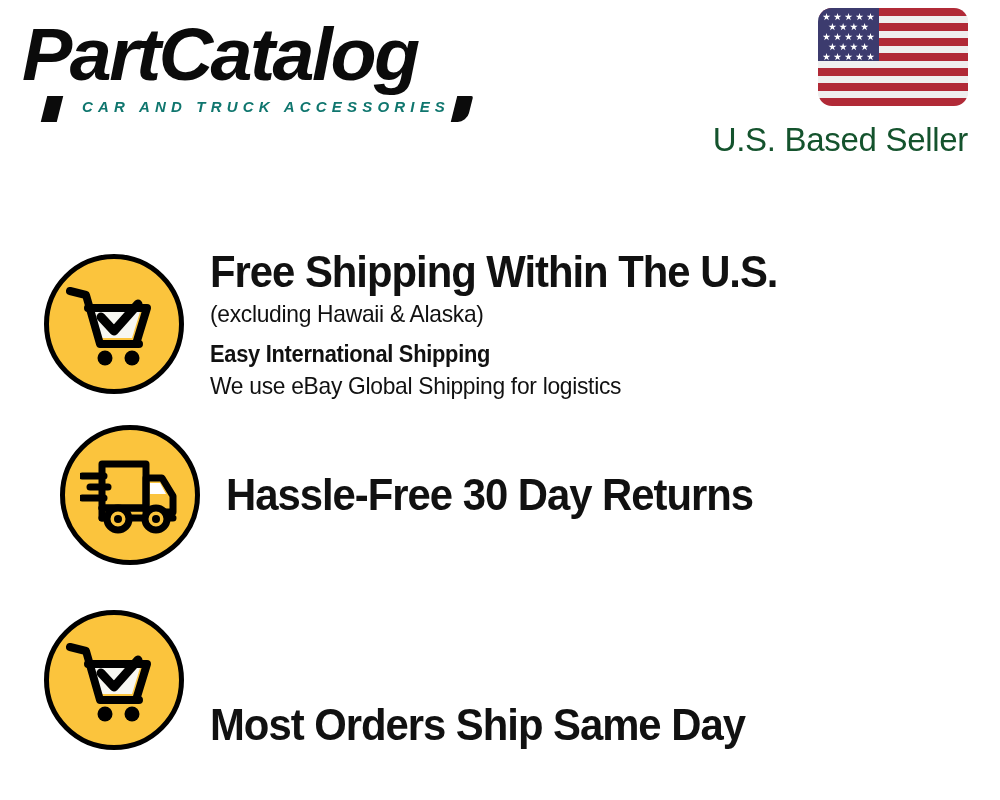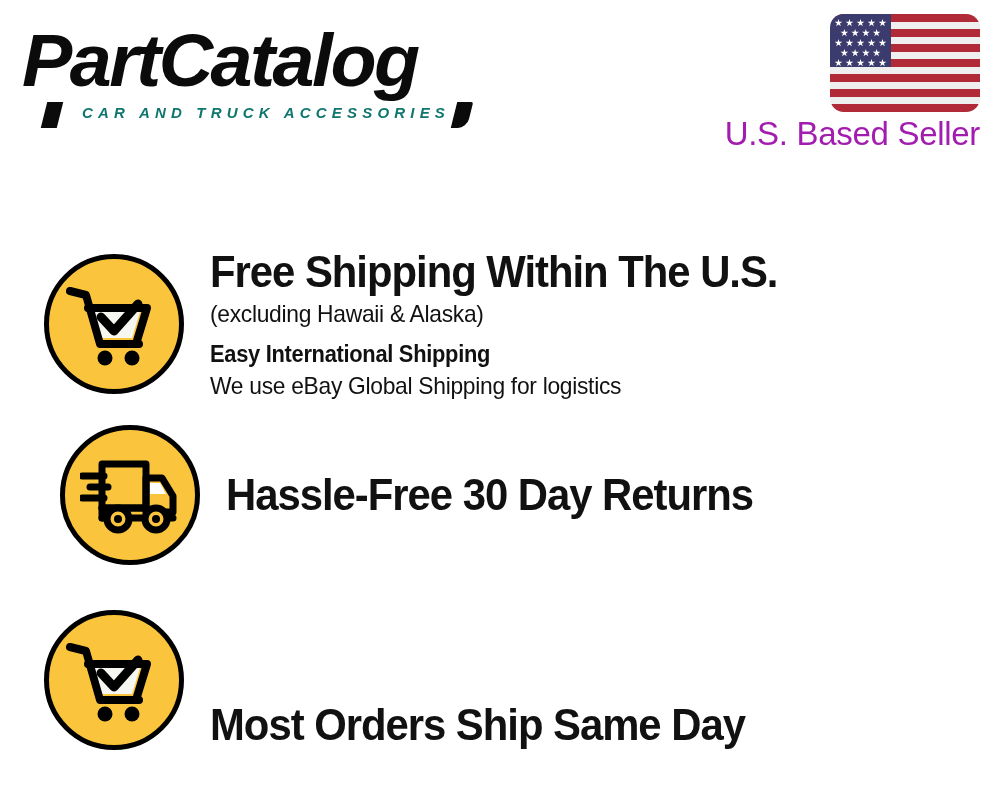--- a/index.html
+++ b/index.html
@@ -13,24 +13,23 @@
     height: 800px;
     position: relative;
     overflow: hidden;
     font-family: "Liberation Sans", sans-serif;
     color: #111111;
   }
 
   
   .header {
     position: absolute;
-    top: 6px; left: 0;
+    top: 0; left: 0;
     width: 980px;
     height: 170px;
-    padding-left: 12px;
   }
 
   .brand-logo {
     position: absolute;
     left: 22px;
     top: 18px;
     width: 470px;
     height: 100px;
   }
   .brand-wordmark {
@@ -119,26 +118,26 @@
   }
   .star-row.offset { padding: 0 6px; }
   .star {
     width: 8px;
     height: 8px;
     background: #ffffff;
     clip-path: polygon(50% 0%, 61% 35%, 98% 35%, 68% 57%, 79% 91%,
                        50% 70%, 21% 91%, 32% 57%, 2% 35%, 39% 35%);
   }
   .seller-text {
-    margin-top: 0;
+    margin-top: 12px;
     font-family: "Liberation Sans", sans-serif;
     font-weight: normal;
     font-size: 33px;
     line-height: 36px;
-    color: #a21caf;
+    color: #14532d;
     letter-spacing: -0.3px;
     white-space: nowrap;
   }
 
   
   .features {
     position: absolute;
     left: 0;
     top: 238px;
     width: 1000px;

